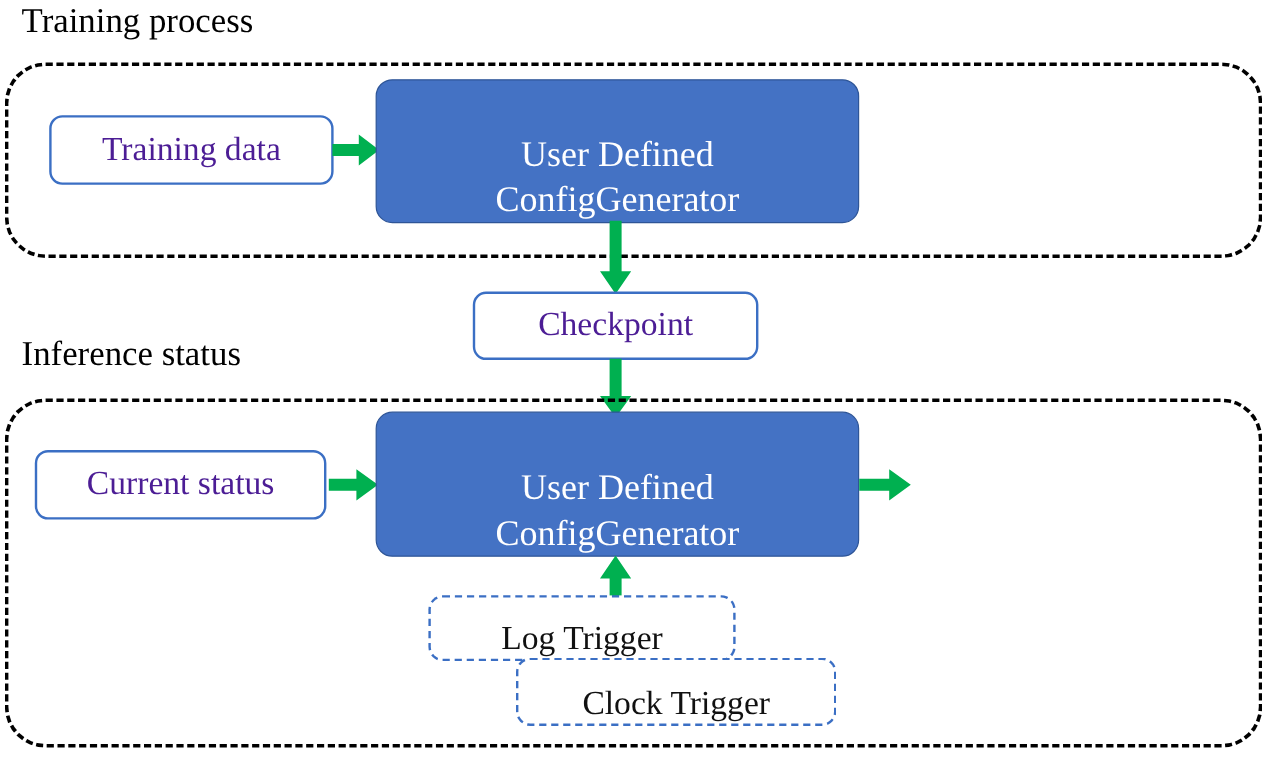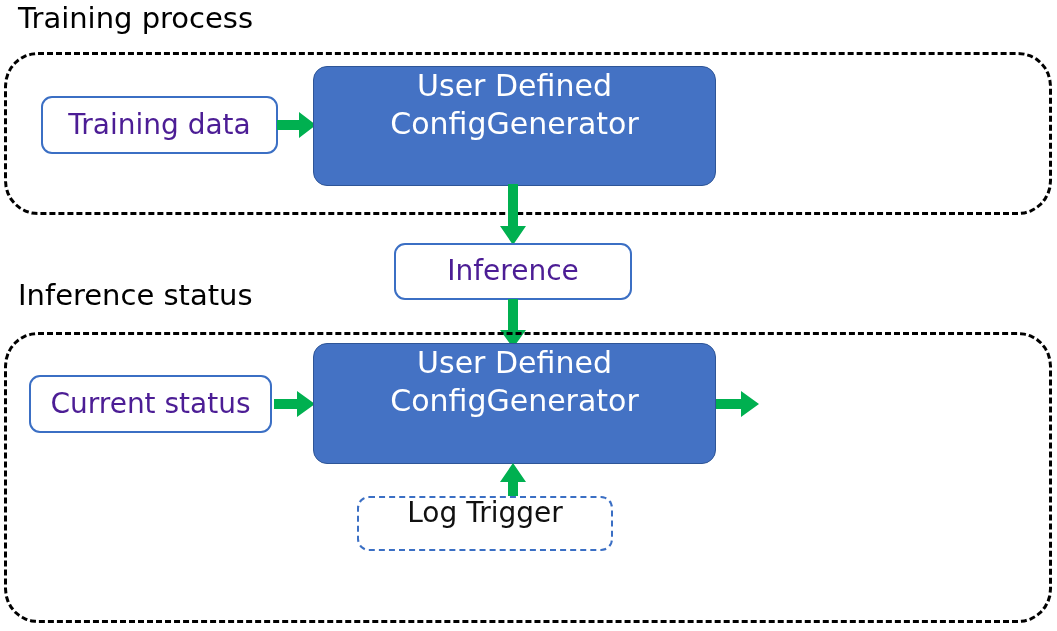--- a/index.html
+++ b/index.html
@@ -8,20 +8,21 @@
     height: 631px;
     background: #ffffff;
     font-family: "DejaVu Sans", "Liberation Sans", sans-serif;
     overflow: hidden;
   }
   #stage {
     position: relative;
     width: 1057px;
     height: 631px;
     background: #ffffff;
+    font-family: Liberation Serif, serif;
   }
   .abs { position: absolute; }
 
   
   .section-title {
     font-size: 29px;
     line-height: 1;
     color: #000000;
     white-space: nowrap;
     font-weight: 400;
@@ -49,35 +50,35 @@
   }
 
   
   .box-blue {
     border: 1.5px solid #2E5597;
     border-radius: 14px;
     background: #4472C4;
     display: flex;
     flex-direction: column;
     align-items: center;
-    justify-content: flex-start;
+    justify-content: flex-end;
     color: #ffffff;
     font-size: 30px;
     line-height: 1.25;
     white-space: nowrap;
     text-align: center;
   }
 
   
   .box-trigger {
     border: 2px dashed #3B6FC4;
     border-radius: 12px;
     background: #ffffff;
     display: flex;
-    align-items: flex-start;
+    align-items: flex-end;
     justify-content: center;
     color: #111111;
     font-size: 28px;
     line-height: 1.1;
     white-space: nowrap;
   }
 
   
   .arrow { pointer-events: none; }
   .arrow svg { display: block; overflow: visible; }
@@ -106,21 +107,21 @@
     <span>ConfigGenerator</span>
   </div>
 
   <div class="abs arrow" style="left:498px; top:184px; width:30px; height:62px;">
     <svg width="30" height="62" viewBox="0 0 30 62">
       <path d="M10,0 L20,0 L20,42 L28,42 L15,61 L2,42 L10,42 Z" fill="#00B050"></path>
     </svg>
   </div>
 
   <div class="abs box-plain" style="left:394px; top:243px; width:238px; height:57px;">
-    <span>Inference</span>
+    <span>Checkpoint</span>
   </div>
 
   <div class="abs arrow" style="left:498px; top:299px; width:30px; height:50px;">
     <svg width="30" height="50" viewBox="0 0 30 50">
       <path d="M10,0 L20,0 L20,31 L28,31 L15,49 L2,31 L10,31 Z" fill="#00B050"></path>
     </svg>
   </div>
 
   <div class="abs section-title" style="left:18px; top:281px;">Inference status</div>
 
@@ -151,14 +152,17 @@
   <div class="abs arrow" style="left:498px; top:463px; width:30px; height:42px;">
     <svg width="30" height="42" viewBox="0 0 30 42">
       <path d="M15,0 L28,19 L20,19 L20,42 L10,42 L10,19 L2,19 Z" fill="#00B050"></path>
     </svg>
   </div>
 
   <div class="abs box-trigger" style="left:357px; top:496px; width:256px; height:55px; z-index:1;">
     <span>Log Trigger</span>
   </div>
 
+  <div class="abs box-trigger" style="left:430px; top:548px; width:267px; height:57px; z-index:2;">
+    <span>Clock Trigger</span>
+  </div>
 
 </div>
 
 </body></html>

